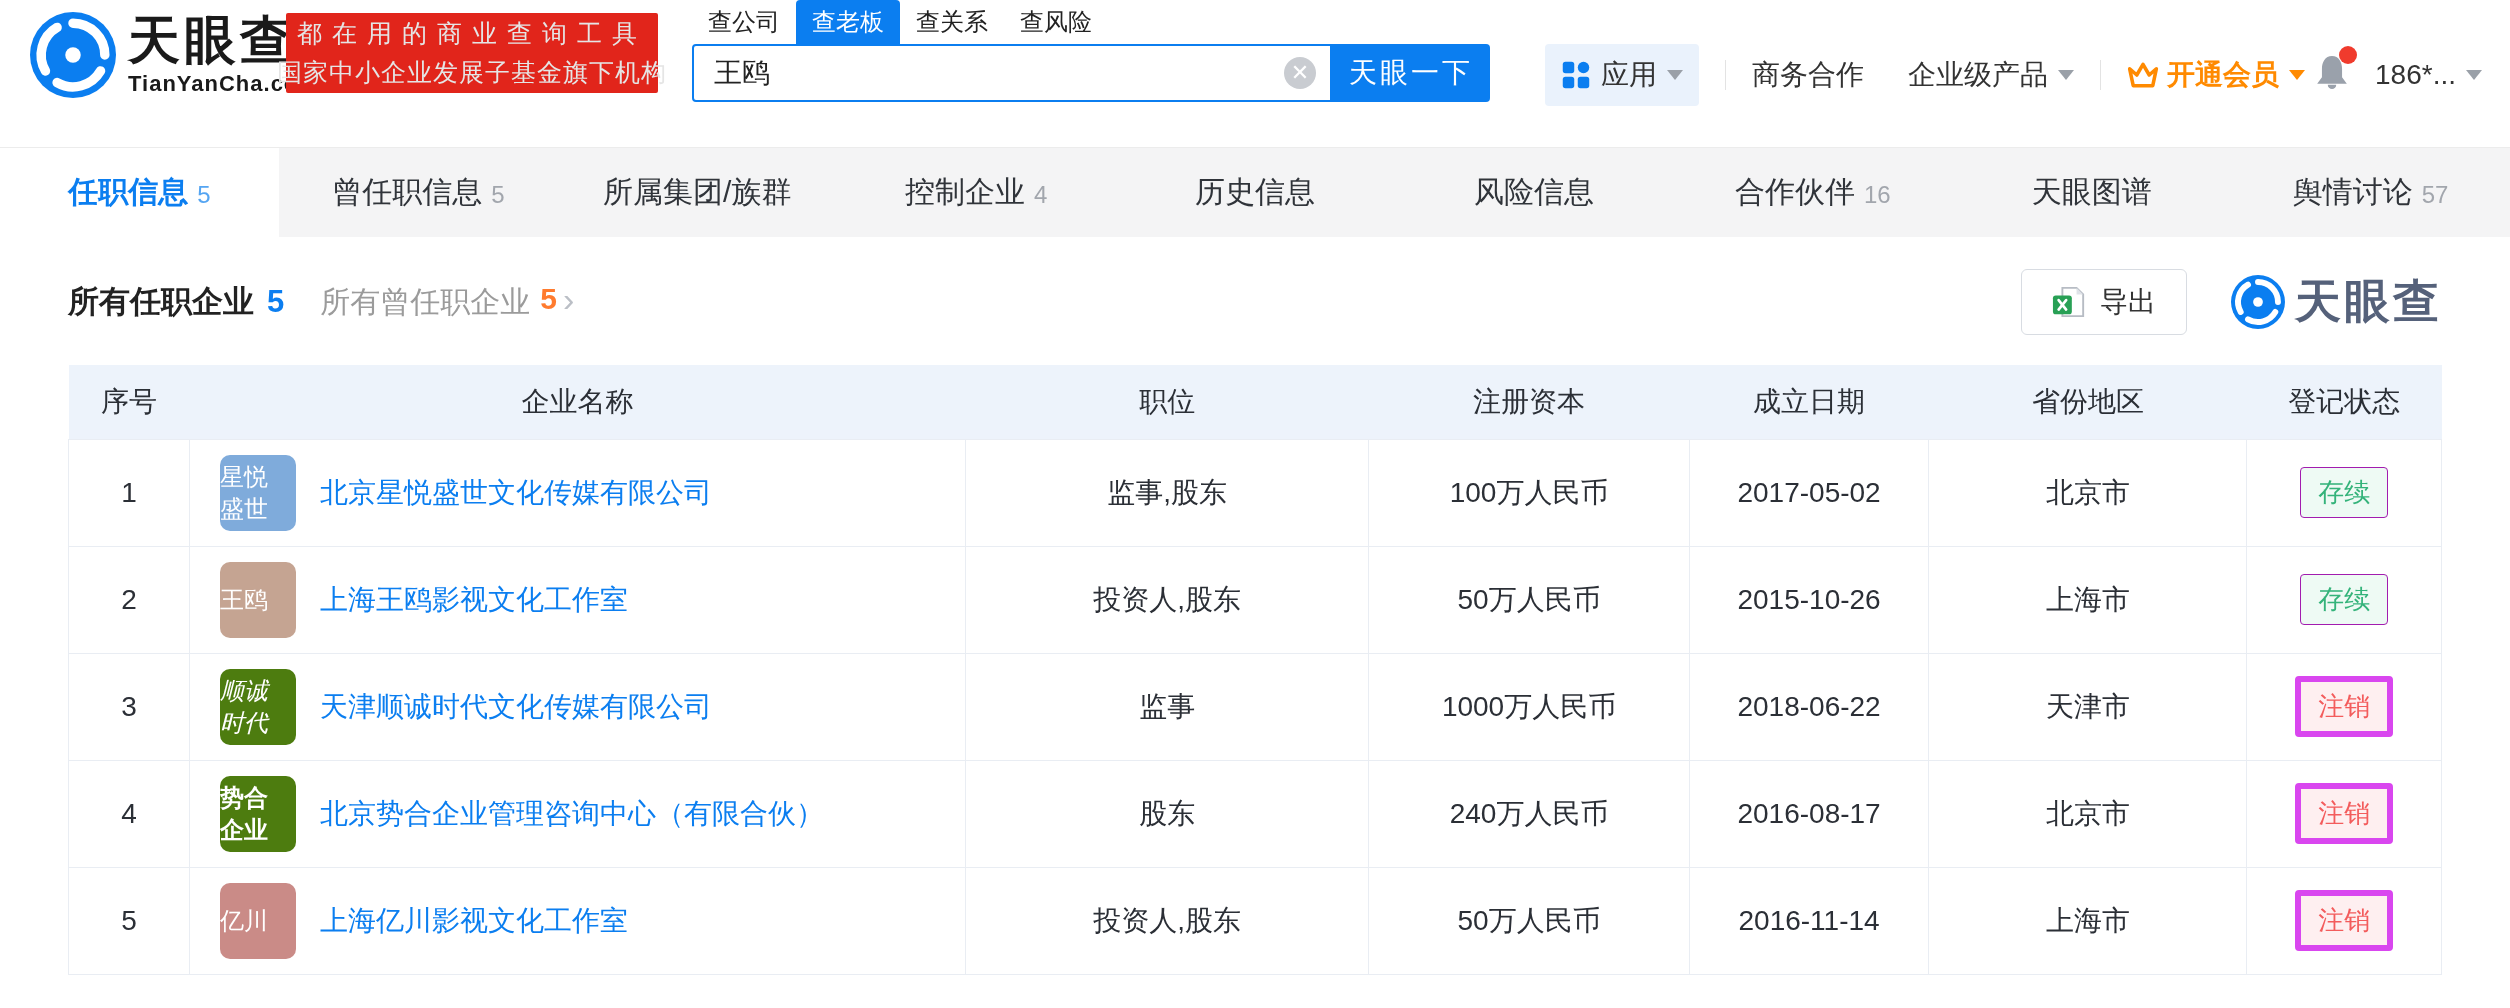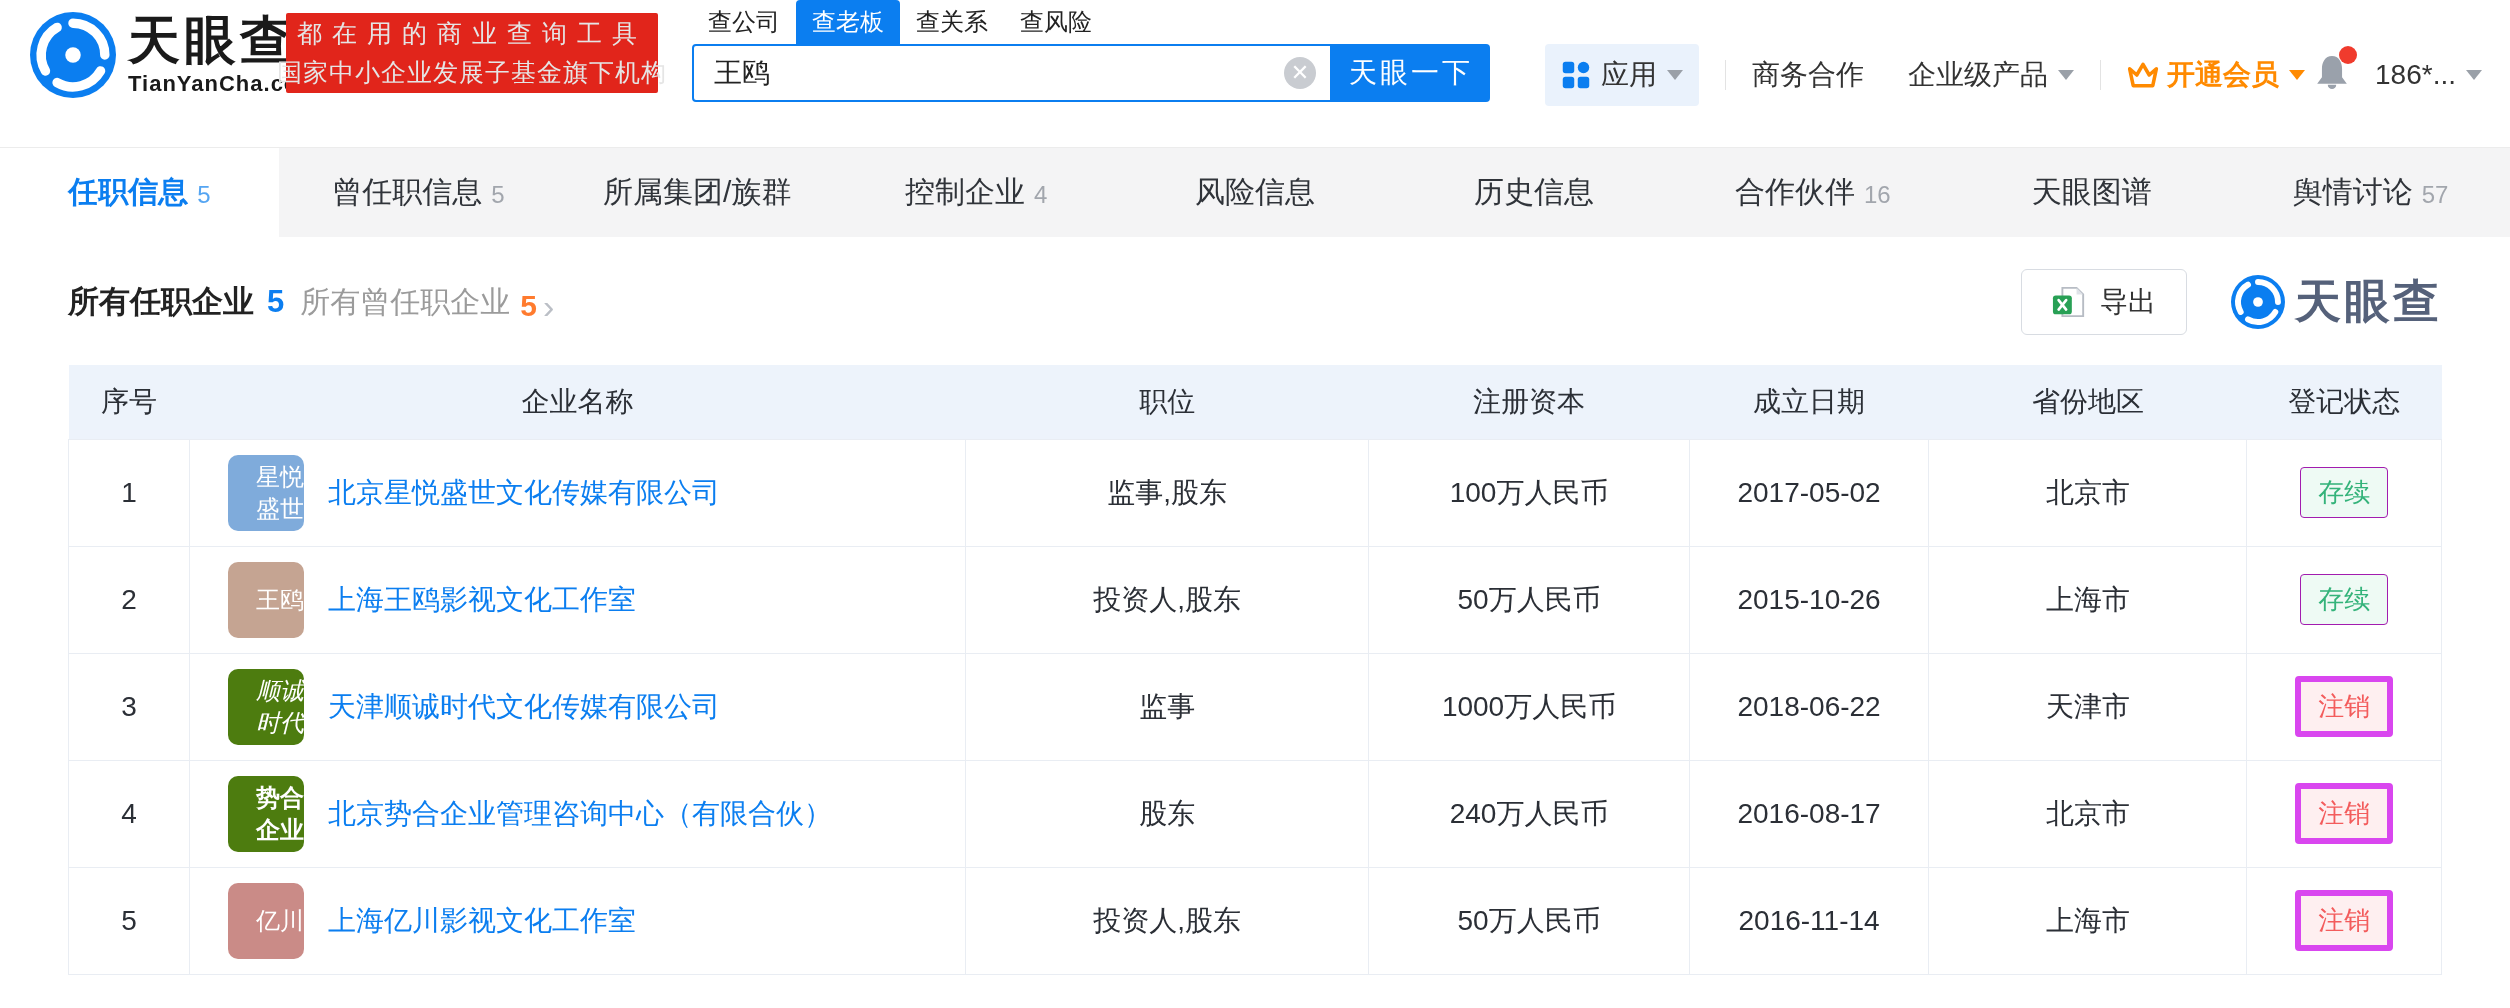--- a/index.html
+++ b/index.html
@@ -53,38 +53,38 @@
   .main-tab { flex: 1; display: flex; align-items: center; justify-content: center; font-size: 30px; color: #30343a; cursor: pointer; white-space: nowrap; }
   .main-tab .count { font-size: 24px; color: #a2a6ad; margin-left: 9px; margin-top: 5px; }
   .main-tab.active { background: #fff; color: #0b7ef0; font-weight: bold; }
   .main-tab.active .count { color: #55a5f2; font-weight: normal; }
 
   
   .content { background: #fff; padding: 0 68px 60px; }
   .section-header { display: flex; align-items: center; padding: 32px 0 30px; }
   .section-title { font-size: 31px; font-weight: bold; color: #222; }
   .section-title-count { color: #0b7ef0; font-weight: bold; font-size: 31px; margin-left: 13px; }
-  .section-secondary { margin-left: 16px; font-size: 30px; color: #9b9b9b; display: flex; align-items: flex-end; cursor: pointer; }
+  .section-secondary { margin-left: 36px; font-size: 30px; color: #9b9b9b; display: flex; align-items: flex-start; cursor: pointer; }
   .secondary-count { color: #ff7b2e; font-weight: bold; margin-left: 10px; }
   .chevron { color: #bbbfc6; font-size: 34px; margin-left: 6px; line-height: 1; }
   .flex-spacer { flex: 1; }
   .export-btn { display: flex; align-items: center; border: 1px solid #d8dce2; border-radius: 6px; padding: 13px 30px;
     font-size: 28px; color: #333; background: #fff; cursor: pointer; }
   .export-btn svg { width: 34px; height: 34px; margin-right: 14px; }
   .watermark { display: flex; align-items: center; margin-left: 44px; }
   .watermark svg { width: 54px; height: 54px; }
   .watermark-text { font-size: 46px; font-weight: bold; color: #55617a; margin-left: 10px; letter-spacing: 3px; }
 
   
   table { width: 100%; border-collapse: collapse; font-size: 28px; color: #2b2f36; table-layout: fixed; }
   thead th { background: #edf3fb; height: 74px; font-weight: normal; font-size: 28px; color: #2b2f36; text-align: center; }
   tbody td { border: 1px solid #e9edf3; height: 107px; text-align: center; background: #fff; }
   .company-cell { display: flex; align-items: center; text-align: left; padding: 0 16px 0 30px; }
   .company-badge { width: 76px; height: 76px; border-radius: 10px; display: flex; flex-direction: column;
-    align-items: flex-end; justify-content: center; color: #fff; font-size: 24px; line-height: 1.3; flex-shrink: 0; margin-left: 8px; }
+    align-items: flex-start; justify-content: center; color: #fff; font-size: 24px; line-height: 1.3; flex-shrink: 0; }
   .company-link { color: #0b7ef0; font-size: 28px; margin-left: 24px; text-decoration: none; cursor: pointer;
     white-space: nowrap; overflow: hidden; }
   .status-badge { display: inline-block; padding: 7px 17px; font-size: 26px; border-radius: 4px; }
   .status-badge.active { color: #34b37a; background: #eefaf4; border: 1px solid #a21caf; }
   .status-badge.cancelled { color: #f35c5c; background: #feeff0; border: 6px solid #d946ef; }
 </style>
 </head>
 <body>
 
 <div class="header">
@@ -182,26 +182,26 @@
     <span>所属集团/族群</span>
 
   </div>
 
   <div class="main-tab">
     <span>控制企业</span>
     <span class="count">4</span>
   </div>
 
   <div class="main-tab">
+    <span>历史信息</span>
+
+  </div>
+
+  <div class="main-tab">
     <span>风险信息</span>
-
-  </div>
-
-  <div class="main-tab">
-    <span>历史信息</span>
 
   </div>
 
   <div class="main-tab">
     <span>合作伙伴</span>
     <span class="count">16</span>
   </div>
 
   <div class="main-tab">
     <span>天眼图谱</span>

